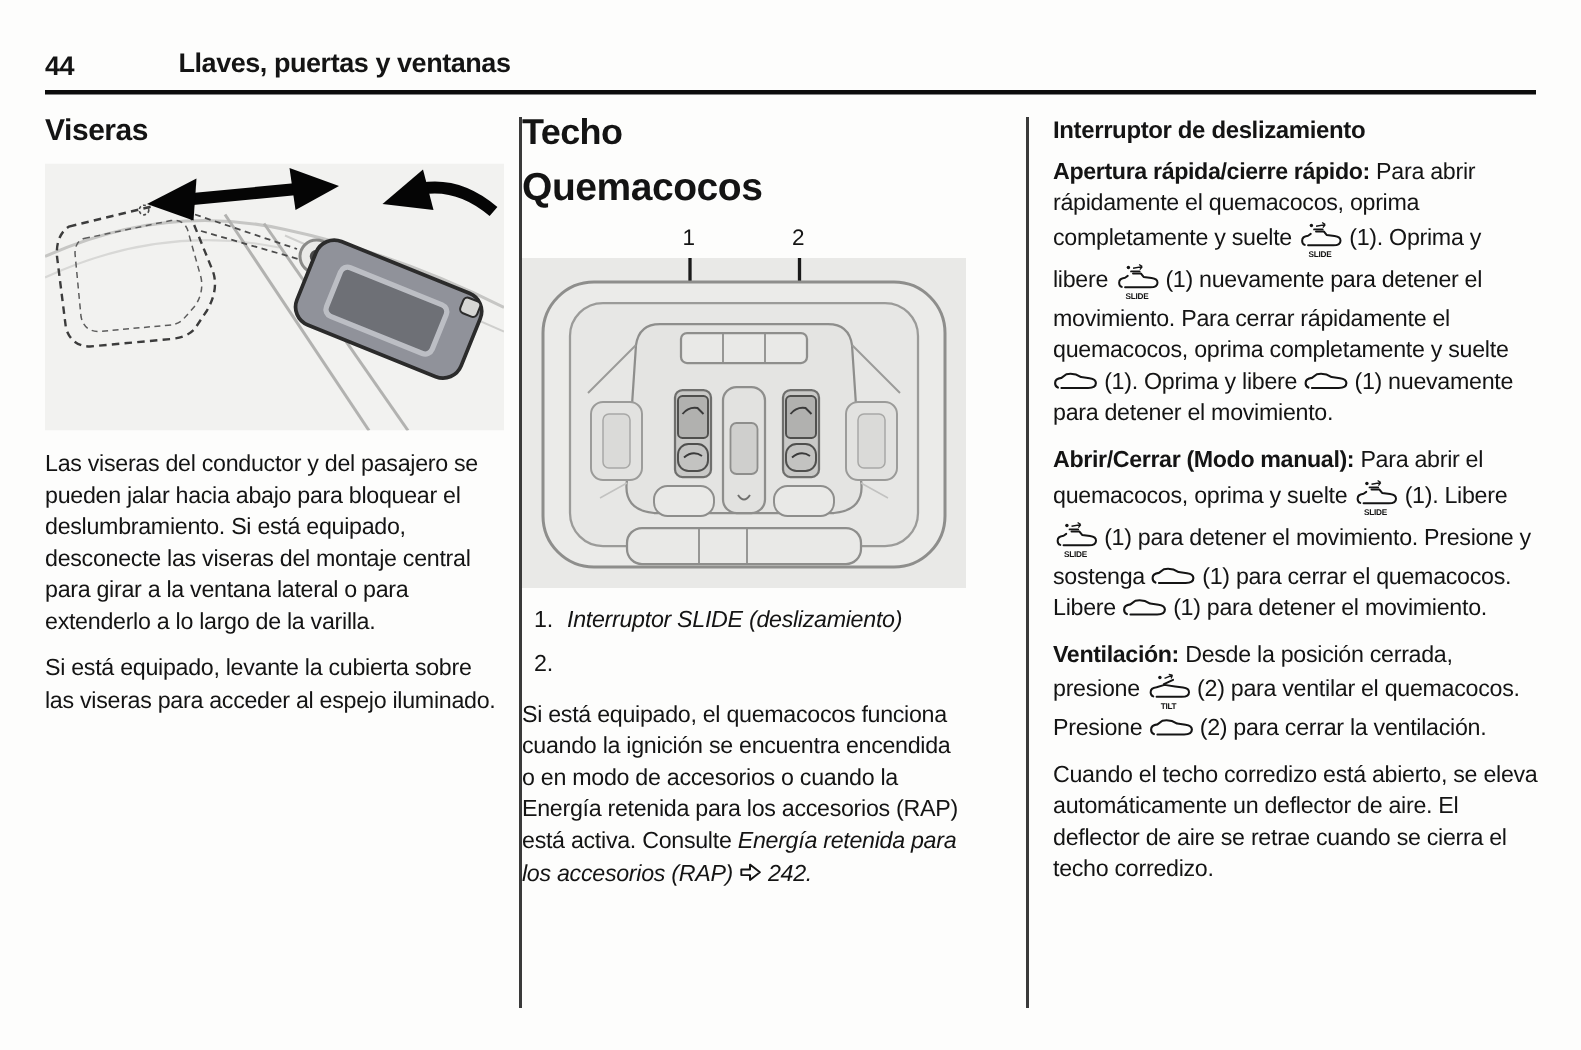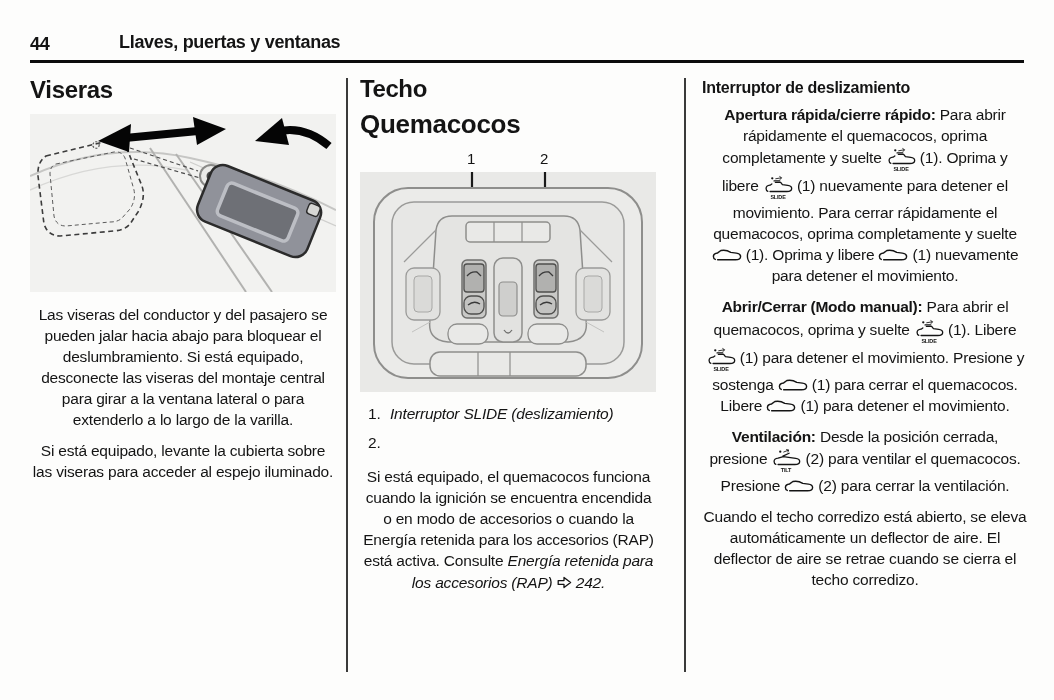--- a/index.html
+++ b/index.html
@@ -8,27 +8,27 @@
     font-family:"Liberation Sans",sans-serif;color:#141414;
     -webkit-font-smoothing:antialiased;overflow:hidden;
   }
   .hdr-num{position:absolute;left:30px;top:34px;font-size:18px;font-weight:bold;letter-spacing:-.3px;}
   .hdr-title{position:absolute;left:119px;top:32px;font-size:18px;font-weight:bold;letter-spacing:-.3px;}
   .hdr-rule{position:absolute;left:30px;top:60px;width:994px;height:3px;background:#0c0c0c;}
   .vdiv{position:absolute;top:78px;height:594px;width:2px;background:#3a3a3a;}
   #vdiv1{left:346px;} #vdiv2{left:684px;}
   .col{position:absolute;top:76px;}
   #col-left{left:30px;width:306px;}
-  #col-mid{left:360px;width:297px;}
+  #col-mid{left:348px;width:297px;}
   #col-right{left:702px;width:326px;}
   .h-major{font-size:24px;font-weight:bold;letter-spacing:-.4px;margin:0 0 8px 0;line-height:1.1;}
   .h-sub{font-size:26px;font-weight:bold;letter-spacing:-.3px;margin:0 0 10px 0;line-height:1.15;}
   .h-minor{font-size:16px;font-weight:bold;letter-spacing:-.25px;margin:14px 0 6px 0;line-height:1.25;}
   .h-minor.first{margin-top:2px;}
-  p.body{font-size:15.5px;line-height:1.36;letter-spacing:-.2px;margin:0 0 10px 0;text-align:center;}
+  p.body{font-size:15.5px;line-height:1.36;letter-spacing:-.2px;margin:0 0 10px 0;}
   p.body b{letter-spacing:-.25px;}
   .illo{display:block;margin:0 0 12px 0;}
   #visor-illo{margin-top:6px;}
   .callout-row{position:relative;height:20px;margin-bottom:2px;}
   .callout{position:absolute;top:0;font-size:15px;font-weight:normal;}
   #callout-1{left:107px;} #callout-2{left:180px;}
   .legend{margin:12px 0 12px 0;}
   .legend-item{display:flex;font-size:15.5px;letter-spacing:-.2px;line-height:1.35;margin-bottom:8px;}
   .legend-num{width:22px;flex:0 0 22px;margin-left:8px;}
   .legend-text{flex:1;font-style:italic;}
@@ -42,21 +42,21 @@
 <body>
 
 <div class="hdr-num">44</div>
 <div class="hdr-title">Llaves, puertas y ventanas</div>
 <div class="hdr-rule"></div>
 
 <div class="vdiv" id="vdiv1"></div>
 <div class="vdiv" id="vdiv2"></div>
 
 <div class="col" id="col-left">
-  <h2 class="h-sub" style="font-size:24px;">Viseras</h2>
+  <h2 class="h-sub" style="font-size:20px;">Viseras</h2>
 
   <svg id="visor-illo" class="illo" width="306" height="178" viewBox="0 0 306 178">
     <rect width="306" height="178" fill="#f2f2f0"></rect>
     <path d="M0,62 Q80,26 160,44 Q235,60 306,96" fill="none" stroke="#c6c6c4" stroke-width="2"></path>
     <path d="M0,76 Q78,40 156,56" fill="none" stroke="#d8d8d6" stroke-width="1.4"></path>
     <path d="M120,34 L216,178" stroke="#b2b2b0" stroke-width="2" fill="none"></path>
     <path d="M146,40 L242,178" stroke="#b2b2b0" stroke-width="2" fill="none"></path>
     <path d="M160,48 L306,112" stroke="#cfcfcd" stroke-width="1.3" fill="none"></path>
 
     <path d="M16,42 L78,27 Q90,25 95,30 L112,72 Q116,84 108,98 L100,110 Q95,116 84,117 L30,122 Q18,122 14,110 L8,62 Q7,48 16,42 Z" fill="none" stroke="#3c3c3c" stroke-width="1.6" stroke-dasharray="5 3.5"></path>

